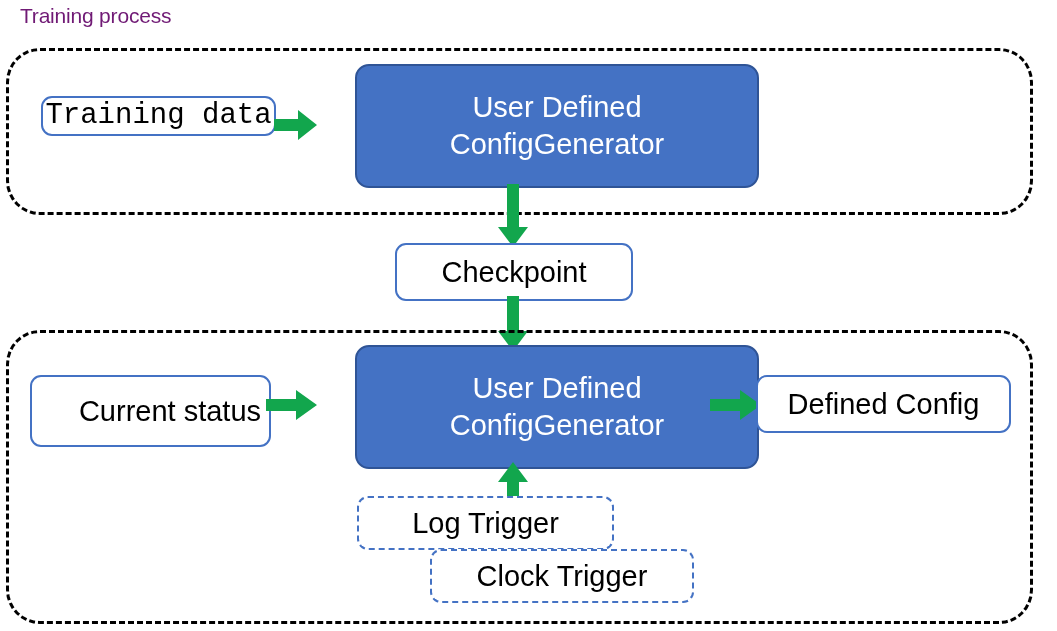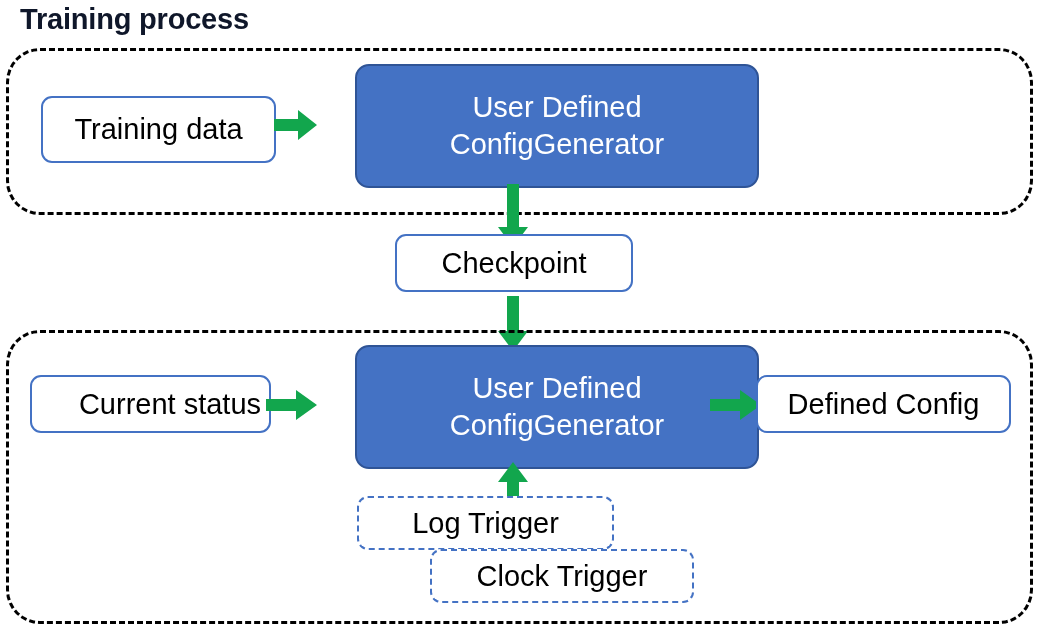--- a/index.html
+++ b/index.html
@@ -17,26 +17,25 @@
     position: relative;
     width: 1057px;
     height: 631px;
     background: #ffffff;
     overflow: hidden;
   }
 
   
   .section-title {
     position: absolute;
-    font-size: 29px;
+    font-size: 21px;
     line-height: 1;
-    color: #0f172a;
+    color: #701a75;
     white-space: nowrap;
     letter-spacing: -0.2px;
-    font-weight: bold;
   }
   #training-title { left: 20px; top: 5px; }
   #inference-title { left: 20px; top: 283px; }
 
   
   .process-container {
     position: absolute;
     border: 3px dashed #000000;
     border-radius: 34px;
     background: transparent;
@@ -63,23 +62,23 @@
     display: flex;
     align-items: center;
     justify-content: center;
     color: #000000;
     font-size: 29px;
     line-height: 1.12;
     text-align: center;
     white-space: nowrap;
   }
 
-  #training-data-node { left: 41px;  top: 96px;  width: 235px; height: 67px; }
-  #checkpoint-node    { left: 395px; top: 234px; width: 238px; height: 58px; }
-  #current-status-node{ left: 30px;  top: 375px; width: 241px; height: 58px; padding-left: 39px; }
+  #training-data-node { left: 41px;  top: 96px;  width: 235px; height: 40px; font-family: Liberation Mono, monospace; }
+  #checkpoint-node    { left: 395px; top: 243px; width: 238px; height: 58px; }
+  #current-status-node{ left: 30px;  top: 375px; width: 241px; height: 72px; padding-left: 39px; }
   #output-config-node { left: 756px; top: 375px; width: 255px; height: 58px; }
 
   
   .node-blue {
     position: absolute;
     background: #4472C4;
     border: 2px solid #2F5496;
     border-radius: 14px;
     display: flex;
     flex-direction: column;

